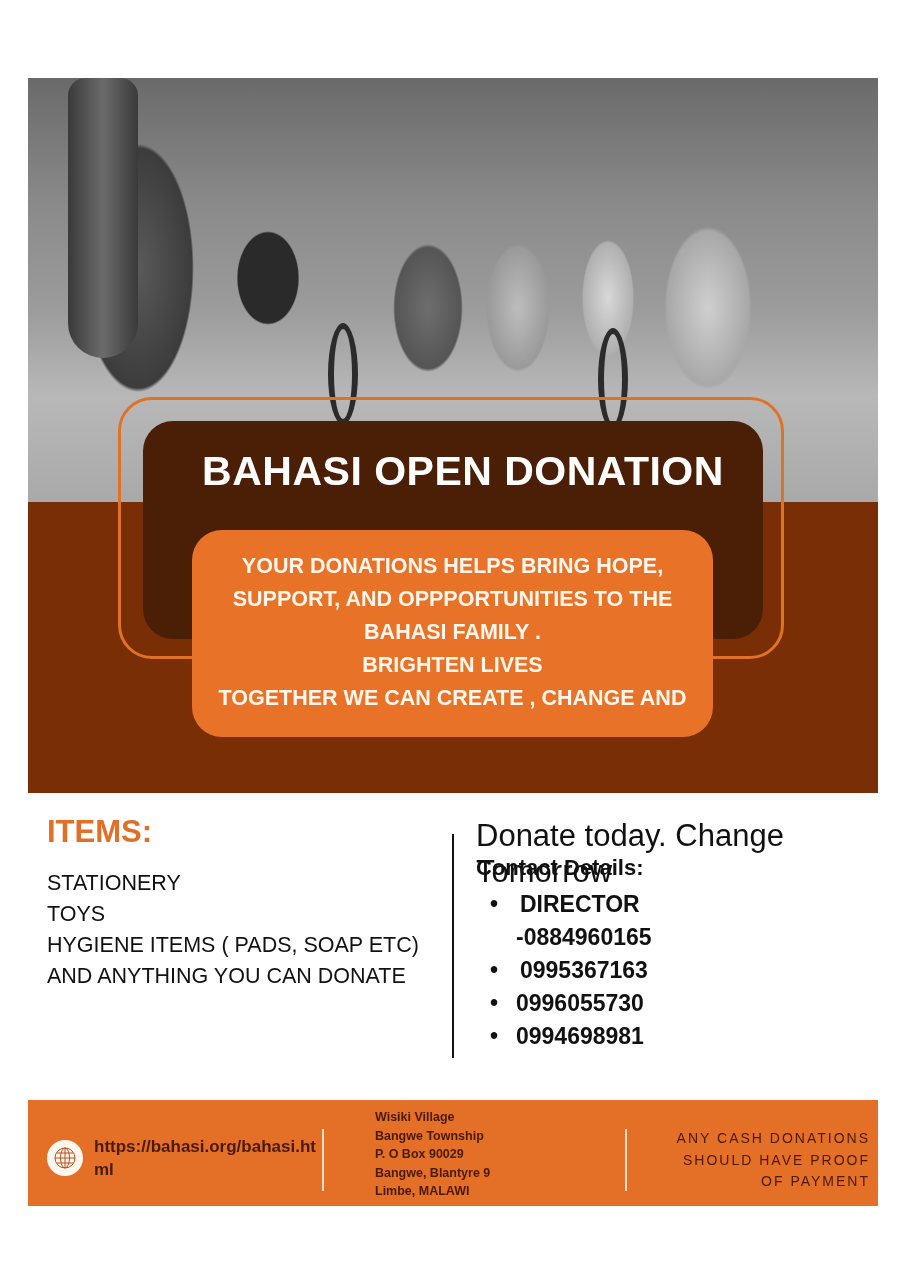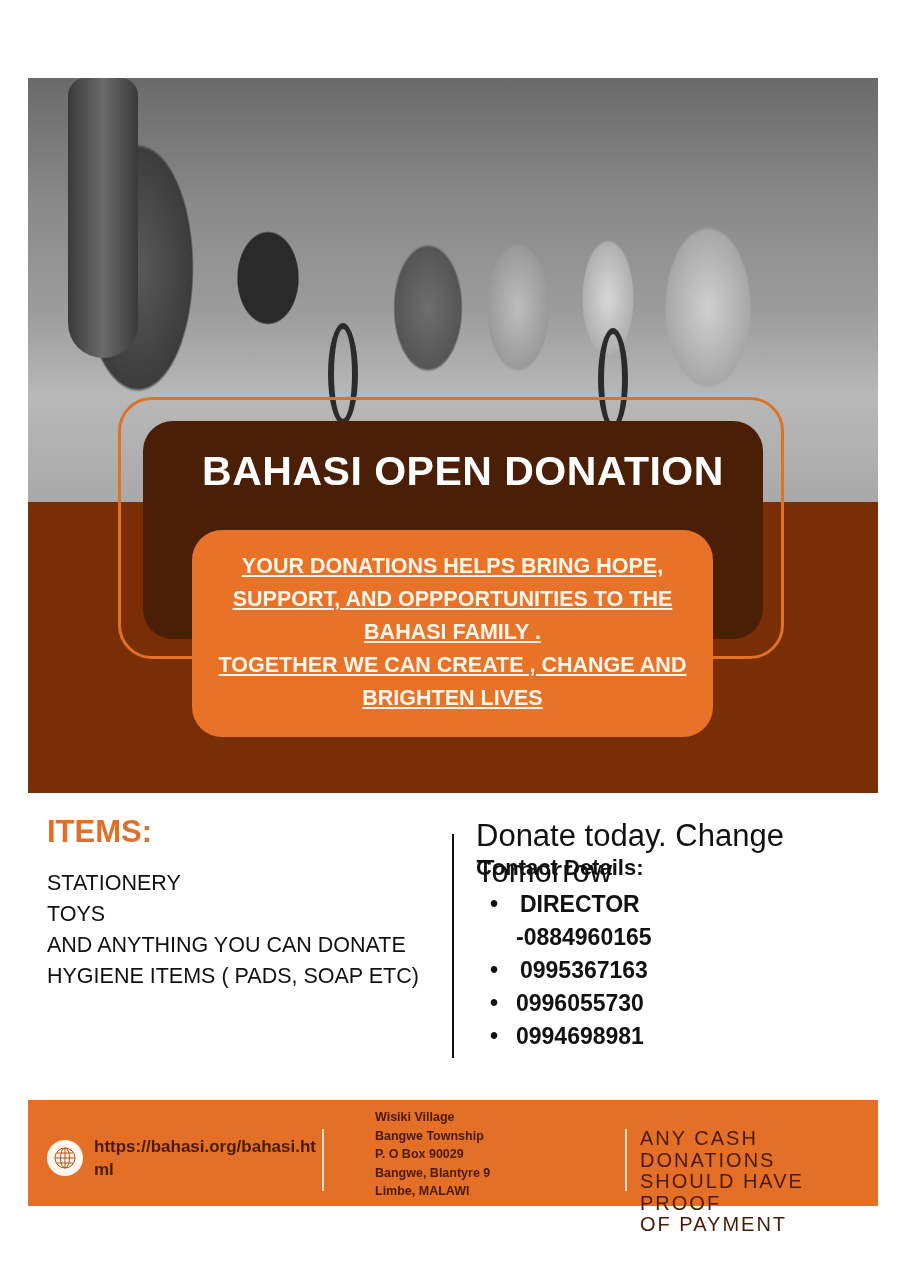--- a/index.html
+++ b/index.html
@@ -14,66 +14,66 @@
       radial-gradient(ellipse 75px 140px at 680px 230px, #cfcfcf 0%, #a8a8a8 55%, transparent 58%),
       linear-gradient(180deg,#6a6a6a 0%,#8a8a8a 30%,#9c9c9c 55%,#b8b8b8 75%,#a9a9a9 100%);}
   .photo .tree{position:absolute;left:40px;top:0;width:70px;height:280px;background:linear-gradient(90deg,#3a3a3a,#6b6b6b,#3a3a3a);border-radius:20px 20px 40px 40px;}
   .photo .wheel{position:absolute;width:18px;height:90px;border:6px solid #2b2b2b;border-radius:50%;}
   .band{position:absolute;left:28px;top:502px;width:850px;height:291px;background:#7a2e05;}
   .outline-frame{position:absolute;left:118px;top:397px;width:666px;height:262px;border:3px solid #e07226;border-radius:34px;box-sizing:border-box;}
   .dark-box{position:absolute;left:143px;top:421px;width:620px;height:218px;background:#4a1f06;border-radius:30px;}
   .title{position:absolute;left:143px;top:448px;width:620px;text-align:center;color:#ffffff;font-family:"Liberation Sans",sans-serif;font-weight:700;font-size:41px;letter-spacing:0.5px;padding-left:10px;}
   .orange-box{position:absolute;left:192px;top:530px;width:521px;height:207px;background:#e87227;border-radius:30px;}
   .message{position:absolute;left:180px;top:550px;width:545px;text-align:center;color:#fff6ec;font-family:"Liberation Sans",sans-serif;font-weight:700;font-size:21.5px;line-height:33px;}
-  .message span{display:block;text-decoration:underline;}
+  .message span{display:block;}
   .items-heading{position:absolute;left:47px;top:814px;color:#e07028;font-family:"Liberation Sans",sans-serif;font-weight:700;font-size:31px;}
   .items-list{position:absolute;left:47px;top:868px;margin:0;padding:0;list-style:none;font-family:"Liberation Sans",sans-serif;font-size:21.5px;line-height:31px;color:#111;}
   .divider-v{position:absolute;left:452px;top:834px;width:2px;height:224px;background:#111;}
   .tagline{position:absolute;left:476px;top:818px;font-family:Liberation Sans, sans-serif;font-size:31px;color:#111;}
   .contact-heading{position:absolute;left:476px;top:855px;font-family:"Liberation Sans",sans-serif;font-weight:700;font-size:22px;color:#111;}
   .contacts{position:absolute;left:476px;top:888px;margin:0;padding:0;list-style:none;font-family:"Liberation Sans",sans-serif;font-weight:700;font-size:23px;line-height:33px;color:#111;}
   .contacts li{position:relative;padding-left:44px;}
   .contacts li .bullet{position:absolute;left:14px;top:0;}
   .contacts li.indent{padding-left:40px;}
   .footer{position:absolute;left:28px;top:1100px;width:850px;height:106px;background:#e46f26;}
   .globe{position:absolute;left:47px;top:1140px;width:36px;height:36px;border-radius:50%;background:#fff7ef;display:flex;align-items:center;justify-content:center;}
   .url{position:absolute;left:94px;top:1135px;width:225px;color:#4a1a05;font-family:"Liberation Sans",sans-serif;font-weight:700;font-size:17px;line-height:23px;word-break:break-all;}
   .fdiv1{position:absolute;left:322px;top:1129px;width:2px;height:62px;background:#f6dcc4;}
   .address{position:absolute;left:375px;top:1108px;margin:0;padding:0;list-style:none;color:#4a1a05;font-family:"Liberation Sans",sans-serif;font-weight:700;font-size:12.5px;line-height:18.5px;}
   .fdiv2{position:absolute;left:625px;top:1129px;width:2px;height:62px;background:#f6dcc4;}
-  .cash-note{position:absolute;left:640px;top:1128px;width:230px;color:#4a1a05;font-family:"Liberation Sans",sans-serif;font-size:20px;line-height:21.5px;letter-spacing:2px;}
+  .cash-note{position:absolute;left:640px;top:1128px;width:230px;color:#4a1a05;font-family:"Liberation Sans",sans-serif;font-size:14px;line-height:21.5px;letter-spacing:2px;text-align:right;}
   .cash-note span{display:block;}
 </style>
 </head>
 <body>
 
 <div class="photo" aria-label="Black and white photo of children running and rolling wheels on a dirt road">
   <div class="tree"></div>
   <div class="wheel" style="left:300px;top:245px;"></div>
   <div class="wheel" style="left:570px;top:250px;"></div>
 </div>
 <div class="band"></div>
 <div class="outline-frame"></div>
 <div class="dark-box"></div>
 <div class="title">BAHASI OPEN DONATION</div>
 <div class="orange-box"></div>
 <div class="message">
   <span>YOUR DONATIONS HELPS BRING HOPE,</span>
   <span>SUPPORT, AND OPPPORTUNITIES TO THE</span>
   <span>BAHASI FAMILY .</span>
+  <span>BRIGHTEN LIVES</span>
   <span>TOGETHER WE CAN CREATE , CHANGE AND</span>
-  <span>BRIGHTEN LIVES</span>
 </div>
 
 <div class="items-heading">ITEMS:</div>
 <ul class="items-list">
   <li>STATIONERY</li>
   <li>TOYS</li>
+  <li>HYGIENE ITEMS ( PADS, SOAP ETC)</li>
   <li>AND ANYTHING YOU CAN DONATE</li>
-  <li>HYGIENE ITEMS ( PADS, SOAP ETC)</li>
 </ul>
 
 <div class="divider-v"></div>
 
 <div class="tagline">Donate today. Change Tomorrow</div>
 <div class="contact-heading">Contact Details:</div>
 <ul class="contacts">
   <li><span class="bullet">•</span><span>DIRECTOR</span></li>
   <li class="indent"><span>-0884960165</span></li>
   <li><span class="bullet">•</span><span>0995367163</span></li>

